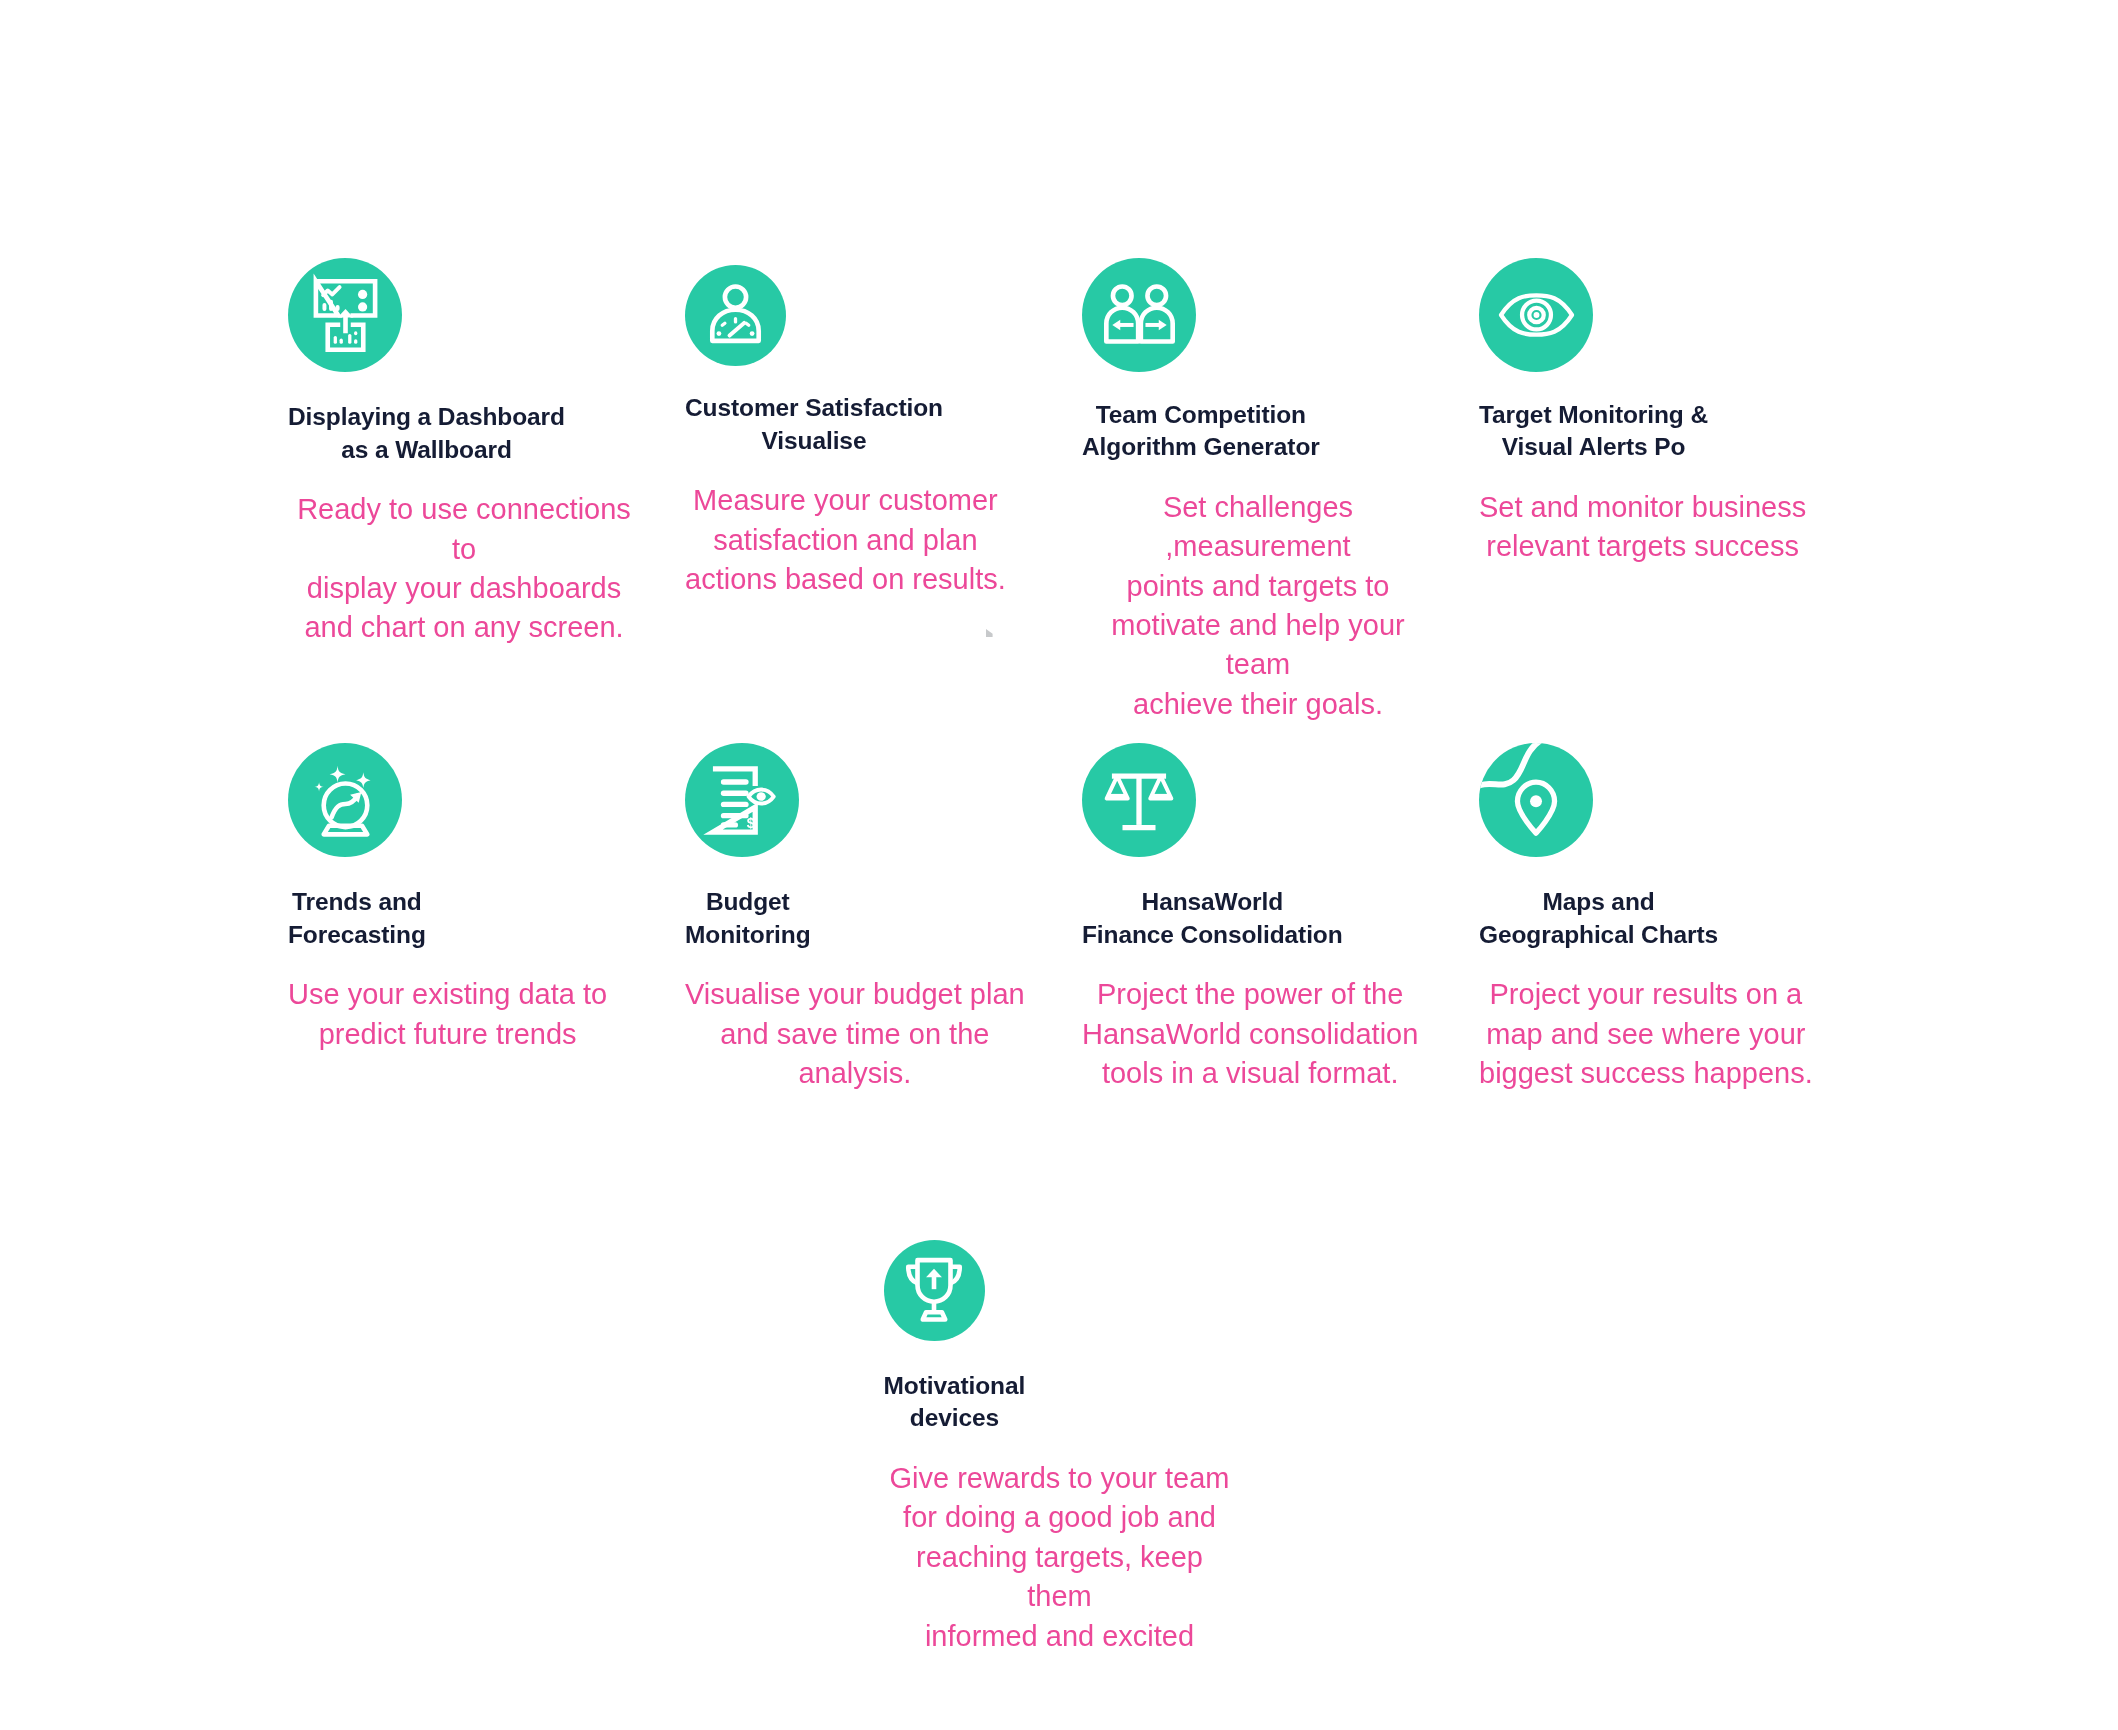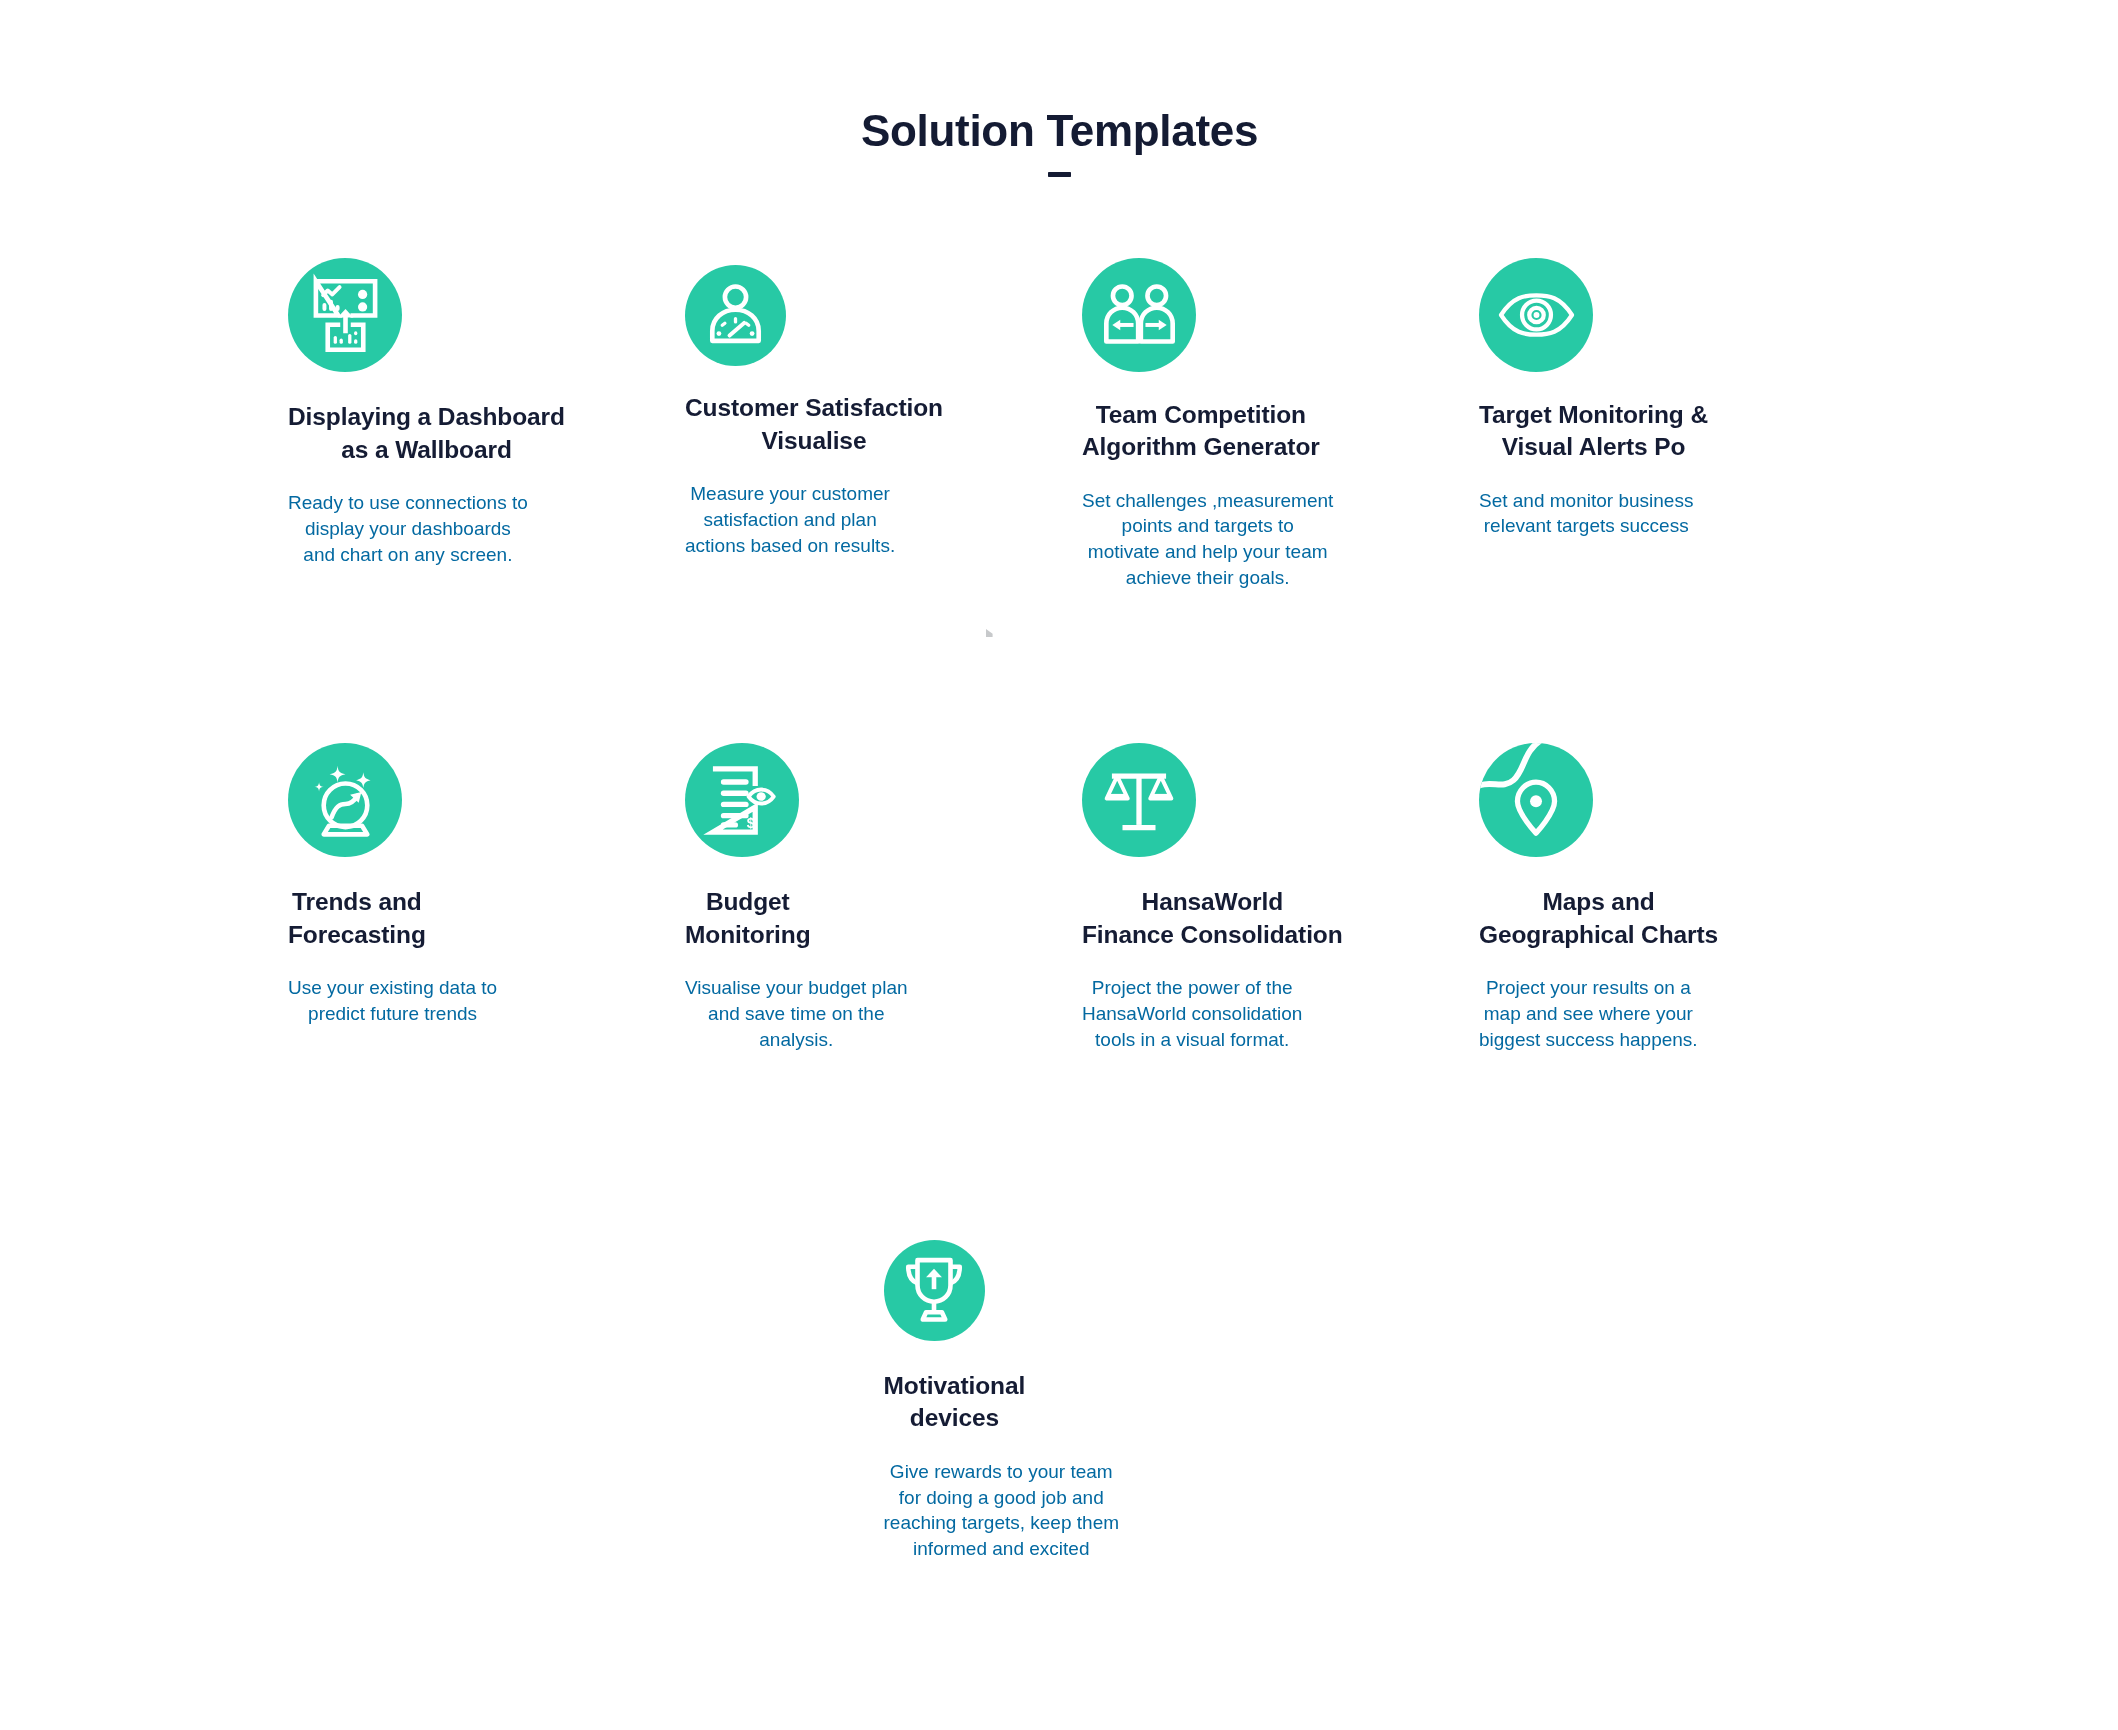--- a/index.html
+++ b/index.html
@@ -99,47 +99,43 @@
     font-weight: 700;
     color: #151c34;
     line-height: 1.33;
     letter-spacing: -0.1px;
     white-space: pre-line;
   }
   .card-title.nudge { margin-top: 26.5px; }
 
   .card-desc {
     margin-top: 24px;
-    font-size: 19px;
+    font-size: 29px;
     font-weight: 400;
-    color: #0369a1;
+    color: #ec4899;
     line-height: 1.36;
     white-space: pre-line;
   }
 
   
   .stray-mark {
     position: absolute;
     left: 986px;
     top: 629px;
     width: 6.6px;
     height: 8px;
     background: #c7c9cb;
     clip-path: polygon(0 0, 100% 60%, 100% 100%, 0 100%);
   }
 </style>
 </head>
 <body>
 
 <div class="page">
 
-  <div class="header">
-    <h1 class="page-title">Solution Templates</h1>
-    <span class="title-dash"></span>
-  </div>
 
   <div class="row row-1">
 
     <div class="card">
       <div class="icon-badge">
         <svg width="69" height="75" viewBox="0 0 104 114" fill="none">
 
           <path d="M7 5 H97 V57 H63 M41 57 H7 V5 Z" stroke="#ffffff" stroke-width="7" stroke-linecap="square" stroke-linejoin="miter"></path>
 
           <path d="M18 26 l7 -7 l7 6 l11 -11" stroke="#ffffff" stroke-width="6" stroke-linecap="round" stroke-linejoin="round"></path>

